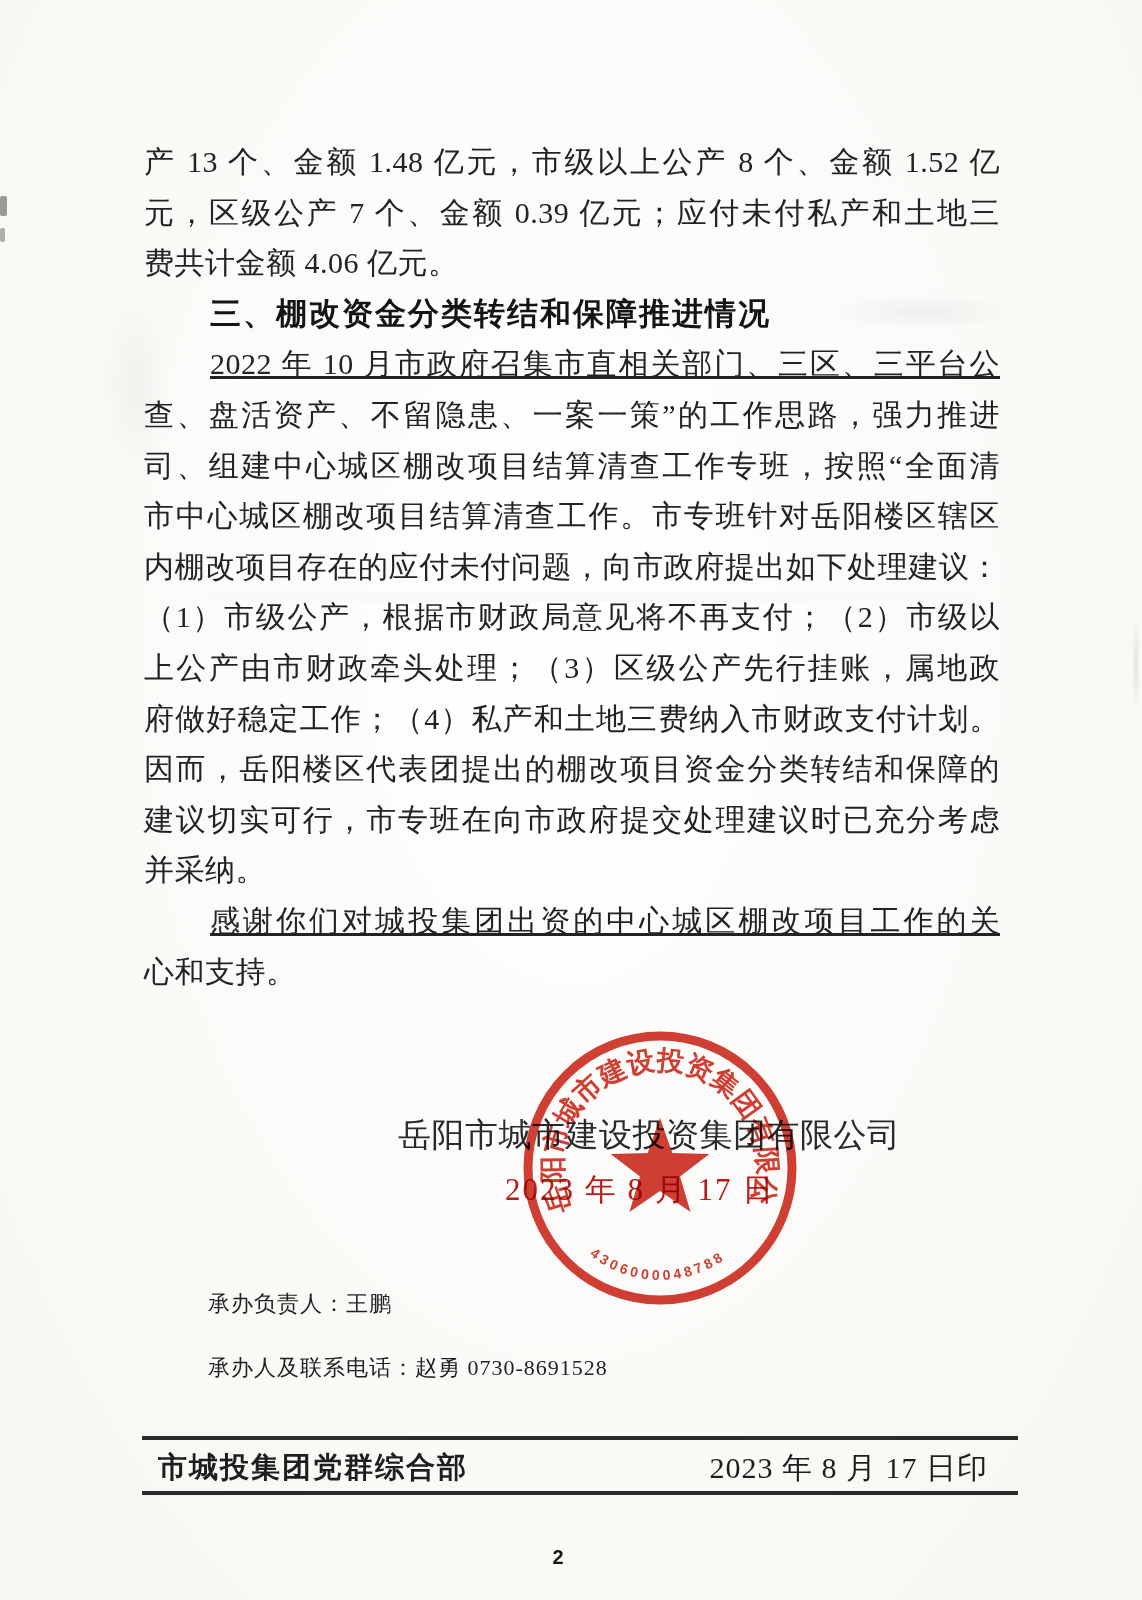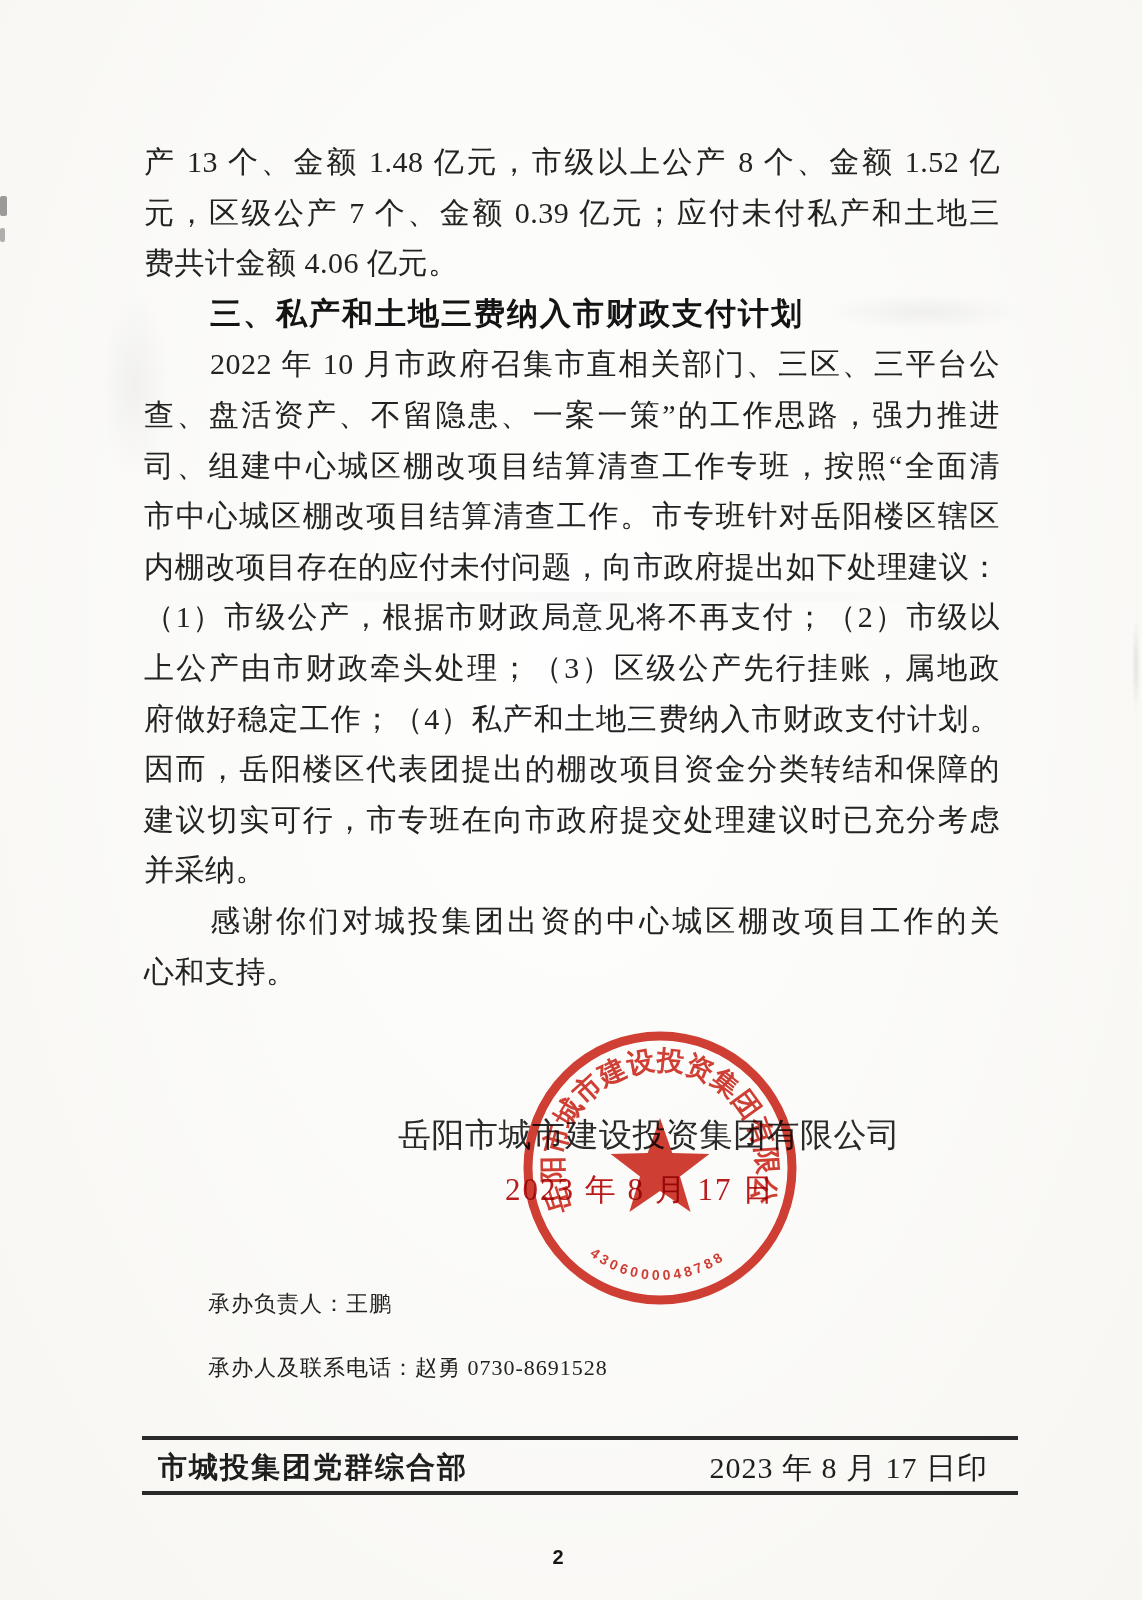--- a/index.html
+++ b/index.html
@@ -39,21 +39,21 @@
   .bodytext .j {
     white-space: normal;
     text-align: justify;
     text-align-last: justify;
   }
   .bodytext .e {
     white-space: normal;
     text-align: right;
     text-align-last: left;
   }
-  .bodytext .ind { text-indent: 66px; }
+  .bodytext .ind { text-indent: 66px; text-decoration: underline; }
   .bodytext .hd {
     font-family: "Liberation Sans", "DejaVu Sans", sans-serif;
     font-weight: bold;
     font-size: 31px;
     letter-spacing: 2px;
     color: #141414;
     text-indent: 66px;
   }
   
   .sig-company {
@@ -156,21 +156,21 @@
   <div class="smudge sm2"></div>
   <div class="smudge sm3"></div>
   <div class="smudge sm4"></div>
   <div class="smudge sm5"></div>
   <div class="smudge sm6"></div>
 
   <div class="bodytext">
     <div class="ln j">产 13 个、金额 1.48 亿元，市级以上公产 8 个、金额 1.52 亿</div>
     <div class="ln j">元，区级公产 7 个、金额 0.39 亿元；应付未付私产和土地三</div>
     <div class="ln e">费共计金额 4.06 亿元。</div>
-    <div class="ln hd e">三、私产和土地三费纳入市财政支付计划</div>
+    <div class="ln hd e">三、棚改资金分类转结和保障推进情况</div>
     <div class="ln j ind">2022 年 10 月市政府召集市直相关部门、三区、三平台公</div>
     <div class="ln j">查、盘活资产、不留隐患、一案一策”的工作思路，强力推进</div>
     <div class="ln j">司、组建中心城区棚改项目结算清查工作专班，按照“全面清</div>
     <div class="ln j">市中心城区棚改项目结算清查工作。市专班针对岳阳楼区辖区</div>
     <div class="ln j">内棚改项目存在的应付未付问题，向市政府提出如下处理建议：</div>
     <div class="ln j">（1）市级公产，根据市财政局意见将不再支付；（2）市级以</div>
     <div class="ln j">上公产由市财政牵头处理；（3）区级公产先行挂账，属地政</div>
     <div class="ln j">府做好稳定工作；（4）私产和土地三费纳入市财政支付计划。</div>
     <div class="ln j">因而，岳阳楼区代表团提出的棚改项目资金分类转结和保障的</div>
     <div class="ln j">建议切实可行，市专班在向市政府提交处理建议时已充分考虑</div>

